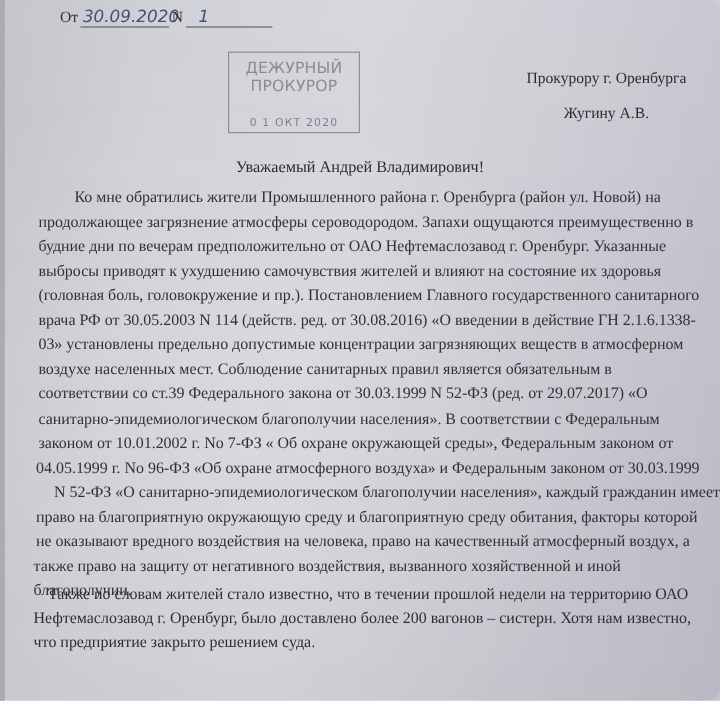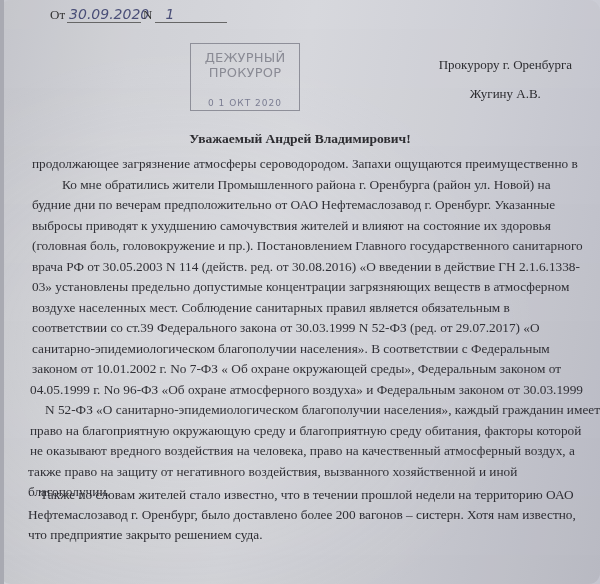--- a/index.html
+++ b/index.html
@@ -39,21 +39,21 @@
     color: #8a8b95; font-family: "DejaVu Sans", sans-serif;
   }
   .stamp-title { font-size: 13px; text-align: center; margin-top: 6px; letter-spacing: 0.2px; }
   .stamp-date { font-size: 9px; text-align: center; margin-top: 18px; letter-spacing: 1px; color: #7b7d92; }
   .addressee {
     position: absolute; right: 28px; top: 50px; text-align: center;
     font-size: 13px; line-height: 29px; color: #2c2c30;
   }
   .salutation {
     position: absolute; left: 0; width: 600px; top: 131px; text-align: center;
-    font-size: 13.5px; color: #2c2c30; font-weight: bold;
+    font-size: 13.5px; color: #2c2c30;
   }
   .body-text {
     position: absolute; left: 40px; top: 154px; width: 560px;
     font-size: 13.3px; line-height: 20.5px; color: #303036;
     white-space: nowrap;
   }
   .line { display: block; }
   .indent { padding-left: 22px; }
   .para2 { position: absolute; left: 28px; top: 485px; font-size: 13.3px; line-height: 20px; white-space: nowrap; color: #2d2d33; }
 </style>
@@ -76,22 +76,22 @@
   </div>
 
   <div class="addressee">
     <div>Прокурору г. Оренбурга</div>
     <div>Жугину А.В.</div>
   </div>
 
   <div class="salutation">Уважаемый Андрей Владимирович!</div>
 
   <div class="body-text">
+    <span class="line indent">Ко мне обратились жители Промышленного района г. Оренбурга (район ул. Новой) на</span>
     <span class="line" style="margin-left:-8px;">продолжающее загрязнение атмосферы сероводородом.  Запахи ощущаются преимущественно в</span>
-    <span class="line indent">Ко мне обратились жители Промышленного района г. Оренбурга (район ул. Новой) на</span>
     <span class="line" style="margin-left:-8px;">будние дни по вечерам предположительно от ОАО Нефтемаслозавод г. Оренбург. Указанные</span>
     <span class="line" style="margin-left:-8px;">выбросы приводят к ухудшению самочувствия жителей и влияют на состояние их здоровья</span>
     <span class="line" style="margin-left:-8px;">(головная боль, головокружение и пр.). Постановлением Главного государственного санитарного</span>
     <span class="line" style="margin-left:-8px;">врача РФ от 30.05.2003 N 114 (действ. ред. от 30.08.2016) «О введении в действие ГН 2.1.6.1338-</span>
     <span class="line" style="margin-left:-8px;">03» установлены предельно допустимые концентрации загрязняющих веществ в атмосферном</span>
     <span class="line" style="margin-left:-8px;">воздухе населенных мест. Соблюдение санитарных правил является обязательным в</span>
     <span class="line" style="margin-left:-8px;">соответствии со ст.39 Федерального закона от 30.03.1999 N 52-ФЗ (ред. от 29.07.2017) «О</span>
     <span class="line" style="margin-left:-8px;">санитарно-эпидемиологическом благополучии населения». В соответствии с Федеральным</span>
     <span class="line" style="margin-left:-8px;">законом от 10.01.2002 г. No 7-ФЗ « Об охране окружающей среды», Федеральным законом от</span>
     <span class="line" style="margin-left:-10px;">04.05.1999 г. No 96-ФЗ «Об охране атмосферного воздуха» и Федеральным законом от 30.03.1999</span>

